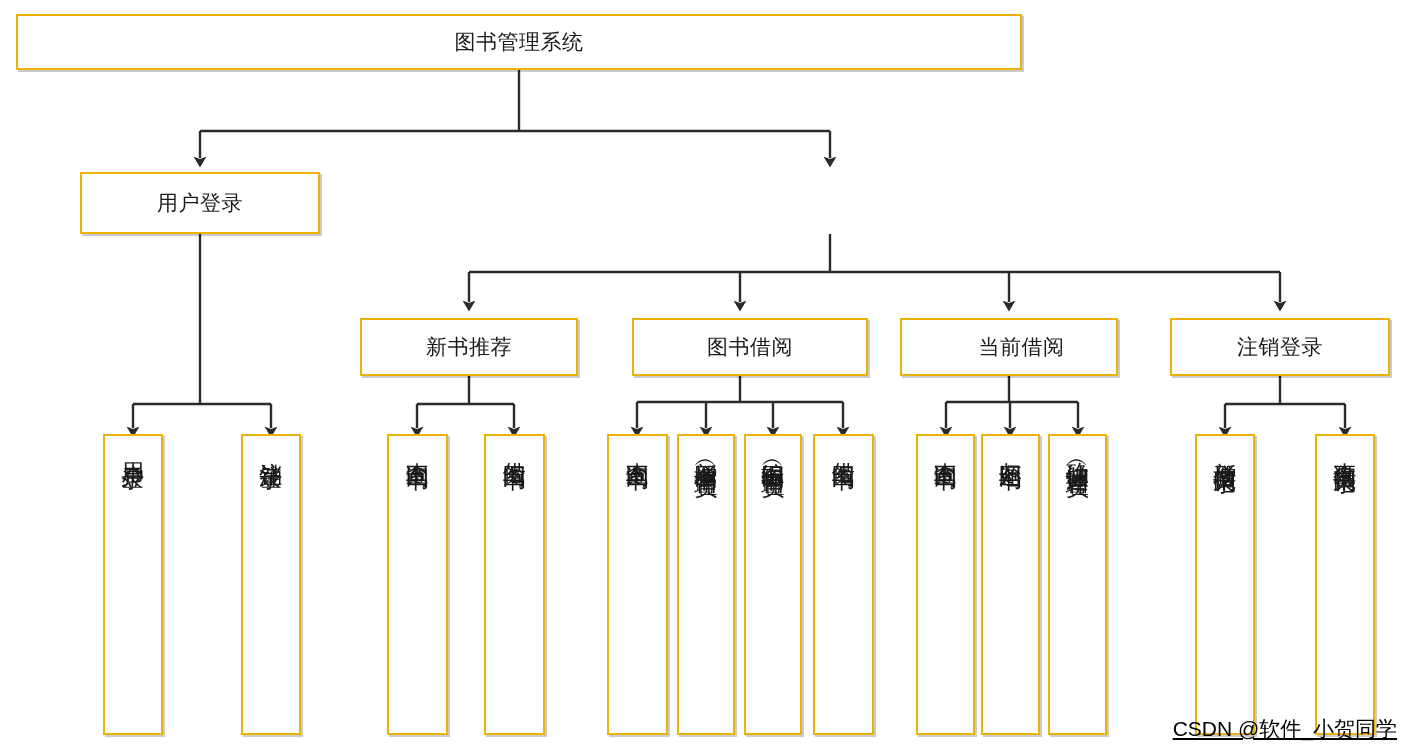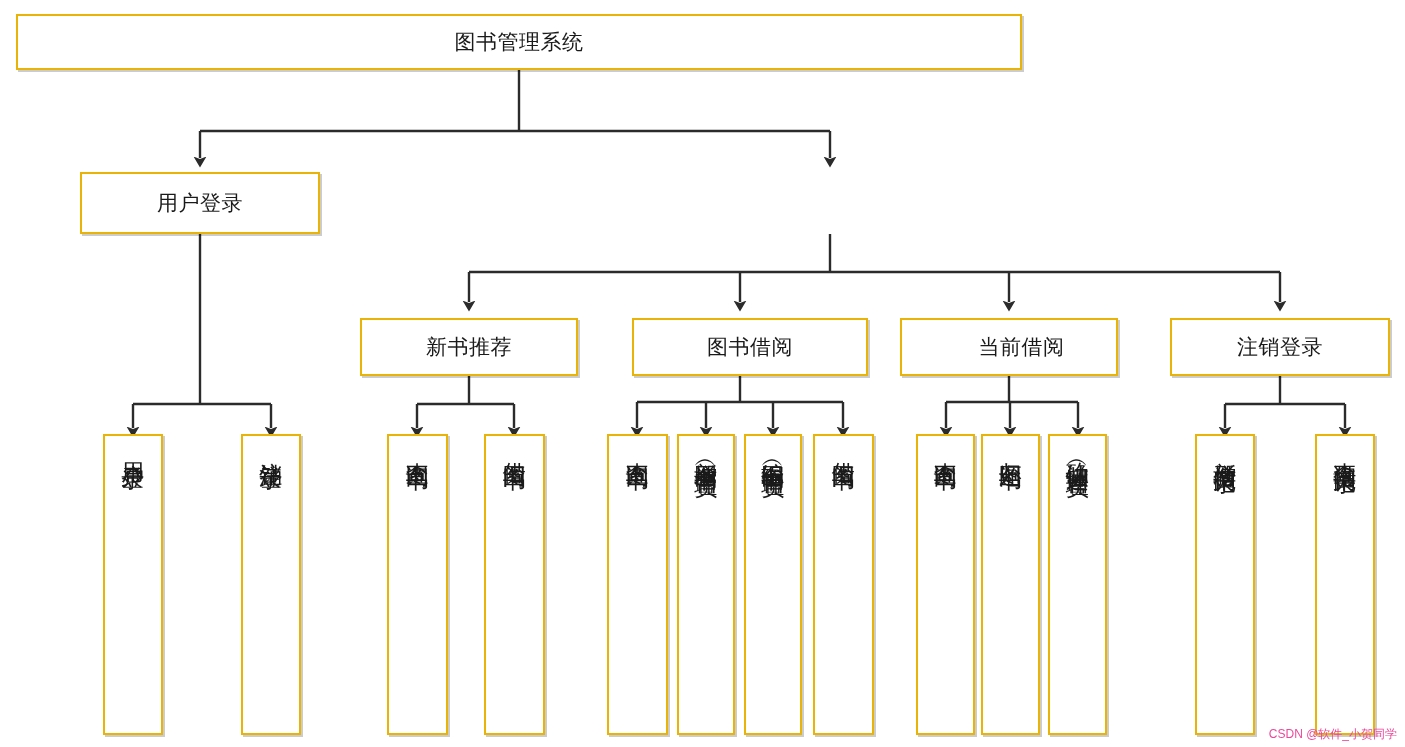--- a/index.html
+++ b/index.html
@@ -53,25 +53,26 @@
     writing-mode: vertical-rl;
     text-orientation: upright;
     font-size: 23px;
     line-height: 1.15;
     letter-spacing: 2px;
   }
   .watermark {
     position: absolute;
     right: 8px;
     bottom: 4px;
-    font-size: 12px;
-    color: #ec4899;
+    font-size: 21px;
+    color: #000000;
     z-index: 6;
     white-space: nowrap;
     font-family: "Liberation Sans", "DejaVu Sans", sans-serif;
+    text-decoration: underline;
   }
 </style>
 </head>
 <body>
 
 <div id="canvas">
 
   <svg class="wires" viewBox="0 0 1405 747">
     <defs>
       <marker id="arrow" markerWidth="12" markerHeight="14" refX="1.5" refY="7" orient="auto" markerUnits="userSpaceOnUse">

